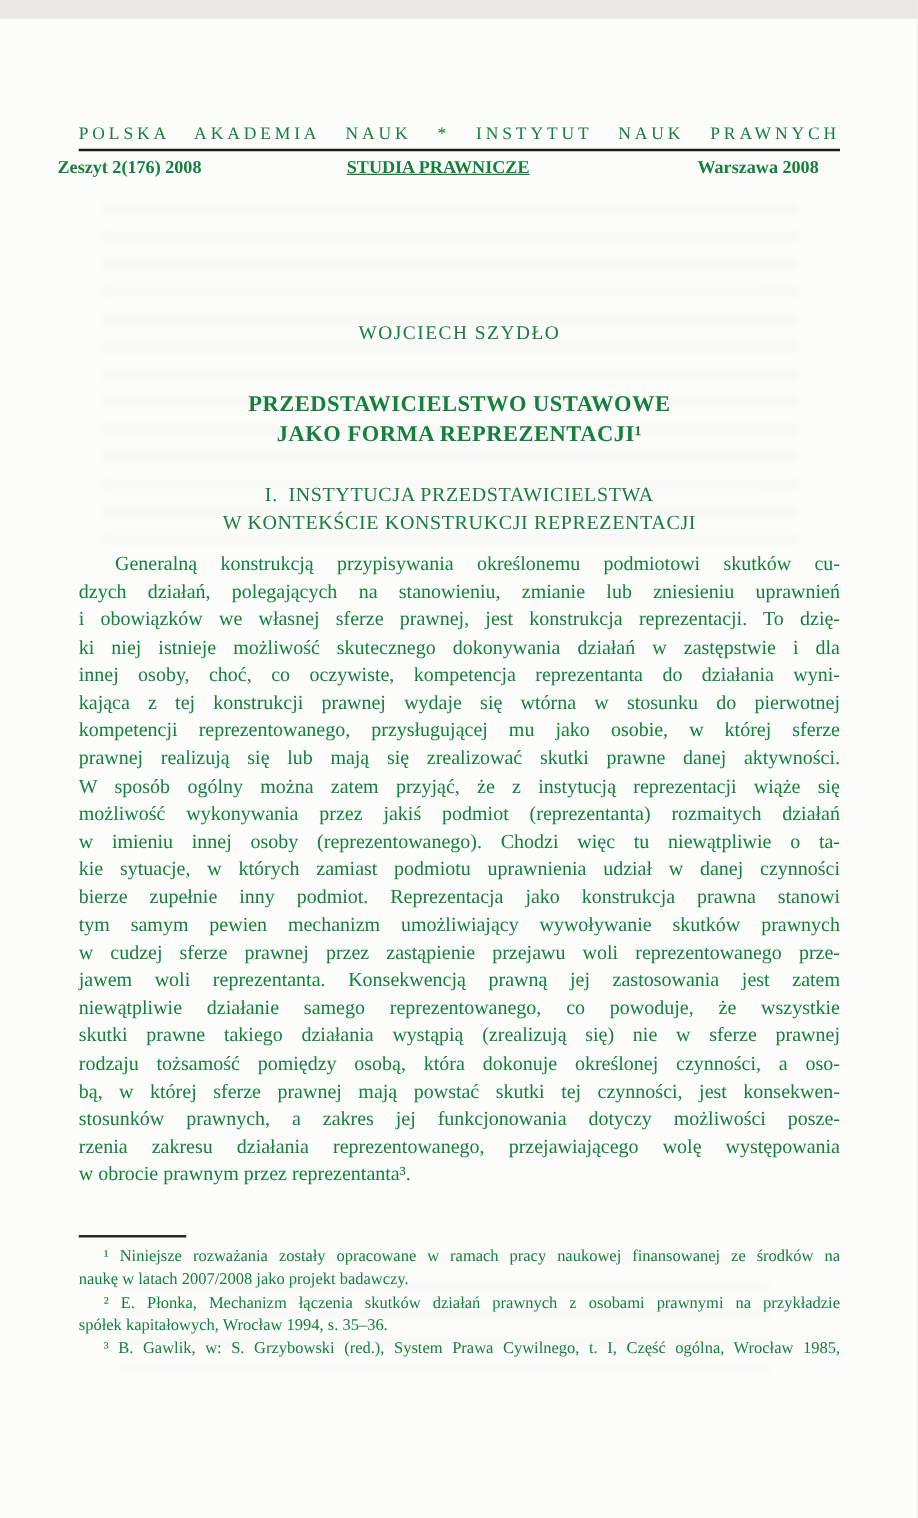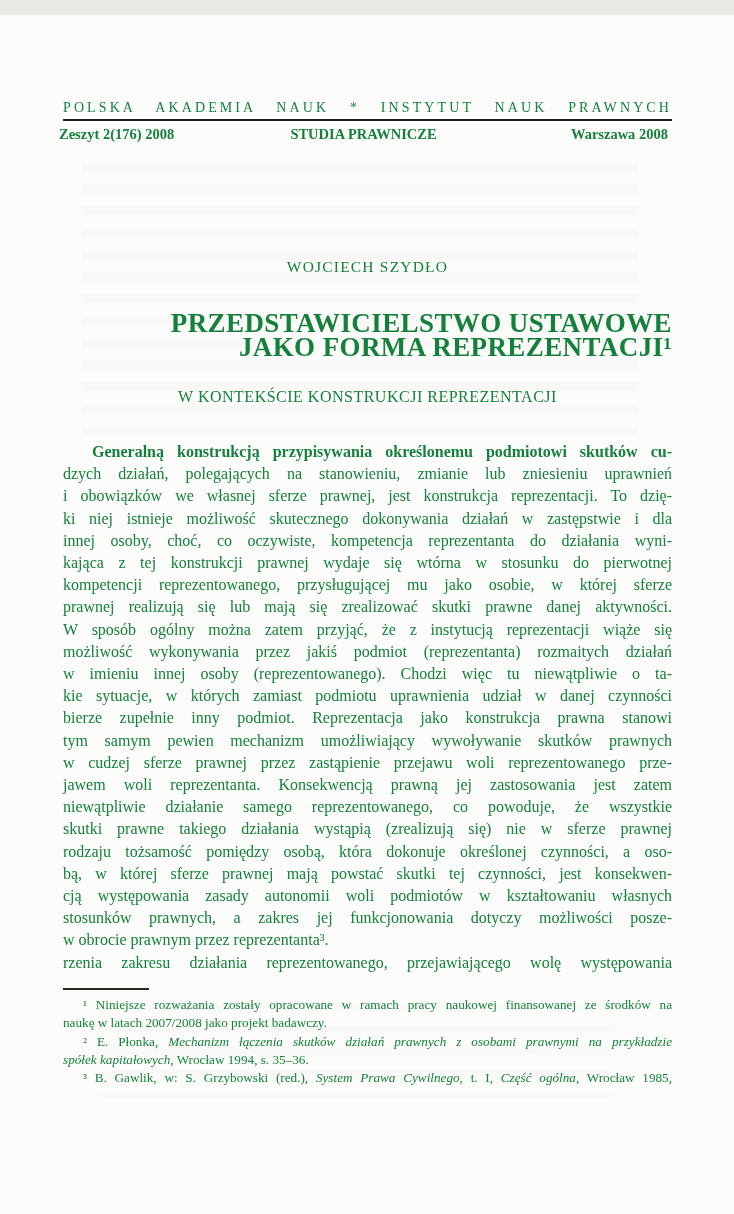--- a/index.html
+++ b/index.html
@@ -15,62 +15,62 @@
   .b1 { left:82px; top:148px; width:556px; height:272px; }
   .b2 { left:96px; top:988px; width:520px; height:96px; opacity:.3; }
 
   .inst {
     position:absolute; left:63px; top:85px; width:609px;
     font-size:14px; letter-spacing:3.1px; white-space:nowrap;
     text-align:justify; text-align-last:justify; overflow:visible;
   }
   .rule { position:absolute; left:63px; top:104px; width:609px; height:2px; background:#1d1a17; }
   .mast-row {
-    position:absolute; left:59px; top:111px; width:609px;
+    position:absolute; left:46px; top:111px; width:609px;
     display:grid; grid-template-columns:1fr auto 1fr; align-items:baseline;
     font-weight:bold; font-size:14.5px;
   }
   .mast-row .left { text-align:left; }
-  .mast-row .center { text-align:center; }
+  .mast-row .center { text-align:center;text-decoration:underline; }
   .mast-row .right { text-align:right; }
   .issn { position:absolute; left:63px; top:156px; width:609px; text-align:right; font-size:13.5px; }
   .issn .bold { font-weight:bold; }
 
   .author {
     position:absolute; left:63px; top:243px; width:609px;
     text-align:center; font-size:15.5px; letter-spacing:1.2px;
   }
   .title {
     position:absolute; left:63px; top:296px; width:609px; margin:0;
-    text-align:right; font-size:27px; font-weight:bold;
+    text-align:center; font-size:18px; font-weight:bold;
     line-height:24px; letter-spacing:.4px;
   }
   .heading {
     position:absolute; left:63px; top:371px; width:609px; margin:0;
     text-align:center; font-size:16px; font-weight:normal;
     line-height:21.5px; letter-spacing:.5px;
   }
 
   .bodytext {
     position:absolute; left:63px; top:426px; width:609px;
     font-size:16px; line-height:22.2px;
   }
   .bl { white-space:nowrap; text-align:justify; text-align-last:justify; overflow:visible; }
-  .bl.first { text-indent:29px;font-weight:bold; }
+  .bl.first { text-indent:29px; }
   .bl.last  { text-align-last:left; }
 
   .fn-rule { position:absolute; left:63px; top:973px; width:86px; height:2px; background:#2b2723; }
   .fns {
     position:absolute; left:63px; top:981px; width:609px;
     font-size:13.2px; line-height:18.3px;
   }
   .fn-line { white-space:nowrap; text-align:justify; text-align-last:justify; overflow:visible; }
   .fn-first { text-indent:20px; }
   .fn-last  { text-align-last:left; }
-  .it { font-style:italic; }
+  .it { }
 </style>
 </head>
 <body>
 
 <div class="page">
 
   <div class="bleed b1"></div>
   <div class="bleed b2"></div>
 
   <div class="inst">POLSKA AKADEMIA NAUK * INSTYTUT NAUK PRAWNYCH</div>
@@ -85,20 +85,21 @@
 
 
   <div class="author">WOJCIECH SZYDŁO</div>
 
   <h1 class="title">
     <div>PRZEDSTAWICIELSTWO USTAWOWE</div>
     <div>JAKO FORMA REPREZENTACJI¹</div>
   </h1>
 
   <h2 class="heading">
+    <div>I. INSTYTUCJA PRZEDSTAWICIELSTWA</div>
     <div>W KONTEKŚCIE KONSTRUKCJI REPREZENTACJI</div>
   </h2>
 
   <div class="bodytext">
       <div class="bl first">Generalną konstrukcją przypisywania określonemu podmiotowi skutków cu-</div>
       <div class="bl">dzych działań, polegających na stanowieniu, zmianie lub zniesieniu uprawnień</div>
       <div class="bl">i obowiązków we własnej sferze prawnej, jest konstrukcja reprezentacji. To dzię-</div>
       <div class="bl">ki niej istnieje możliwość skutecznego dokonywania działań w zastępstwie i dla</div>
       <div class="bl">innej osoby, choć, co oczywiste, kompetencja reprezentanta do działania wyni-</div>
       <div class="bl">kająca z tej konstrukcji prawnej wydaje się wtórna w stosunku do pierwotnej</div>
@@ -109,24 +110,23 @@
       <div class="bl">w imieniu innej osoby (reprezentowanego). Chodzi więc tu niewątpliwie o ta-</div>
       <div class="bl">kie sytuacje, w których zamiast podmiotu uprawnienia udział w danej czynności</div>
       <div class="bl">bierze zupełnie inny podmiot. Reprezentacja jako konstrukcja prawna stanowi</div>
       <div class="bl">tym samym pewien mechanizm umożliwiający wywoływanie skutków prawnych</div>
       <div class="bl">w cudzej sferze prawnej przez zastąpienie przejawu woli reprezentowanego prze-</div>
       <div class="bl">jawem woli reprezentanta. Konsekwencją prawną jej zastosowania jest zatem</div>
       <div class="bl">niewątpliwie działanie samego reprezentowanego, co powoduje, że wszystkie</div>
       <div class="bl">skutki prawne takiego działania wystąpią (zrealizują się) nie w sferze prawnej</div>
       <div class="bl">rodzaju tożsamość pomiędzy osobą, która dokonuje określonej czynności, a oso-</div>
       <div class="bl">bą, w której sferze prawnej mają powstać skutki tej czynności, jest konsekwen-</div>
-      <div class="bl">cją występowania zasady autonomii woli podmiotów w kształtowaniu własnych</div>
       <div class="bl">stosunków prawnych, a zakres jej funkcjonowania dotyczy możliwości posze-</div>
+      <div class="bl">rzenia zakresu działania reprezentowanego, przejawiającego wolę występowania</div>
       <div class="bl last">w obrocie prawnym przez reprezentanta³.</div>
-      <div class="bl">rzenia zakresu działania reprezentowanego, przejawiającego wolę występowania</div>
     </div>
 
   <div class="fn-rule"></div>
 
   <div class="fns">
       <div class="fn-line fn-first"><span>¹ Niniejsze rozważania zostały opracowane w ramach pracy naukowej finansowanej ze środków na</span></div>
       <div class="fn-line fn-last"><span>naukę w latach 2007/2008 jako projekt badawczy.</span></div>
       <div class="fn-line fn-first"><span>² E. Płonka, </span><span class="it">Mechanizm łączenia skutków działań prawnych z osobami prawnymi na przykładzie</span></div>
       <div class="fn-line fn-last"><span class="it">spółek kapitałowych</span><span>, Wrocław 1994, s. 35–36.</span></div>
       <div class="fn-line fn-first"><span>³ B. Gawlik, w: S. Grzybowski (red.), </span><span class="it">System Prawa Cywilnego</span><span>, t. I, </span><span class="it">Część ogólna</span><span>, Wrocław 1985,</span></div>

